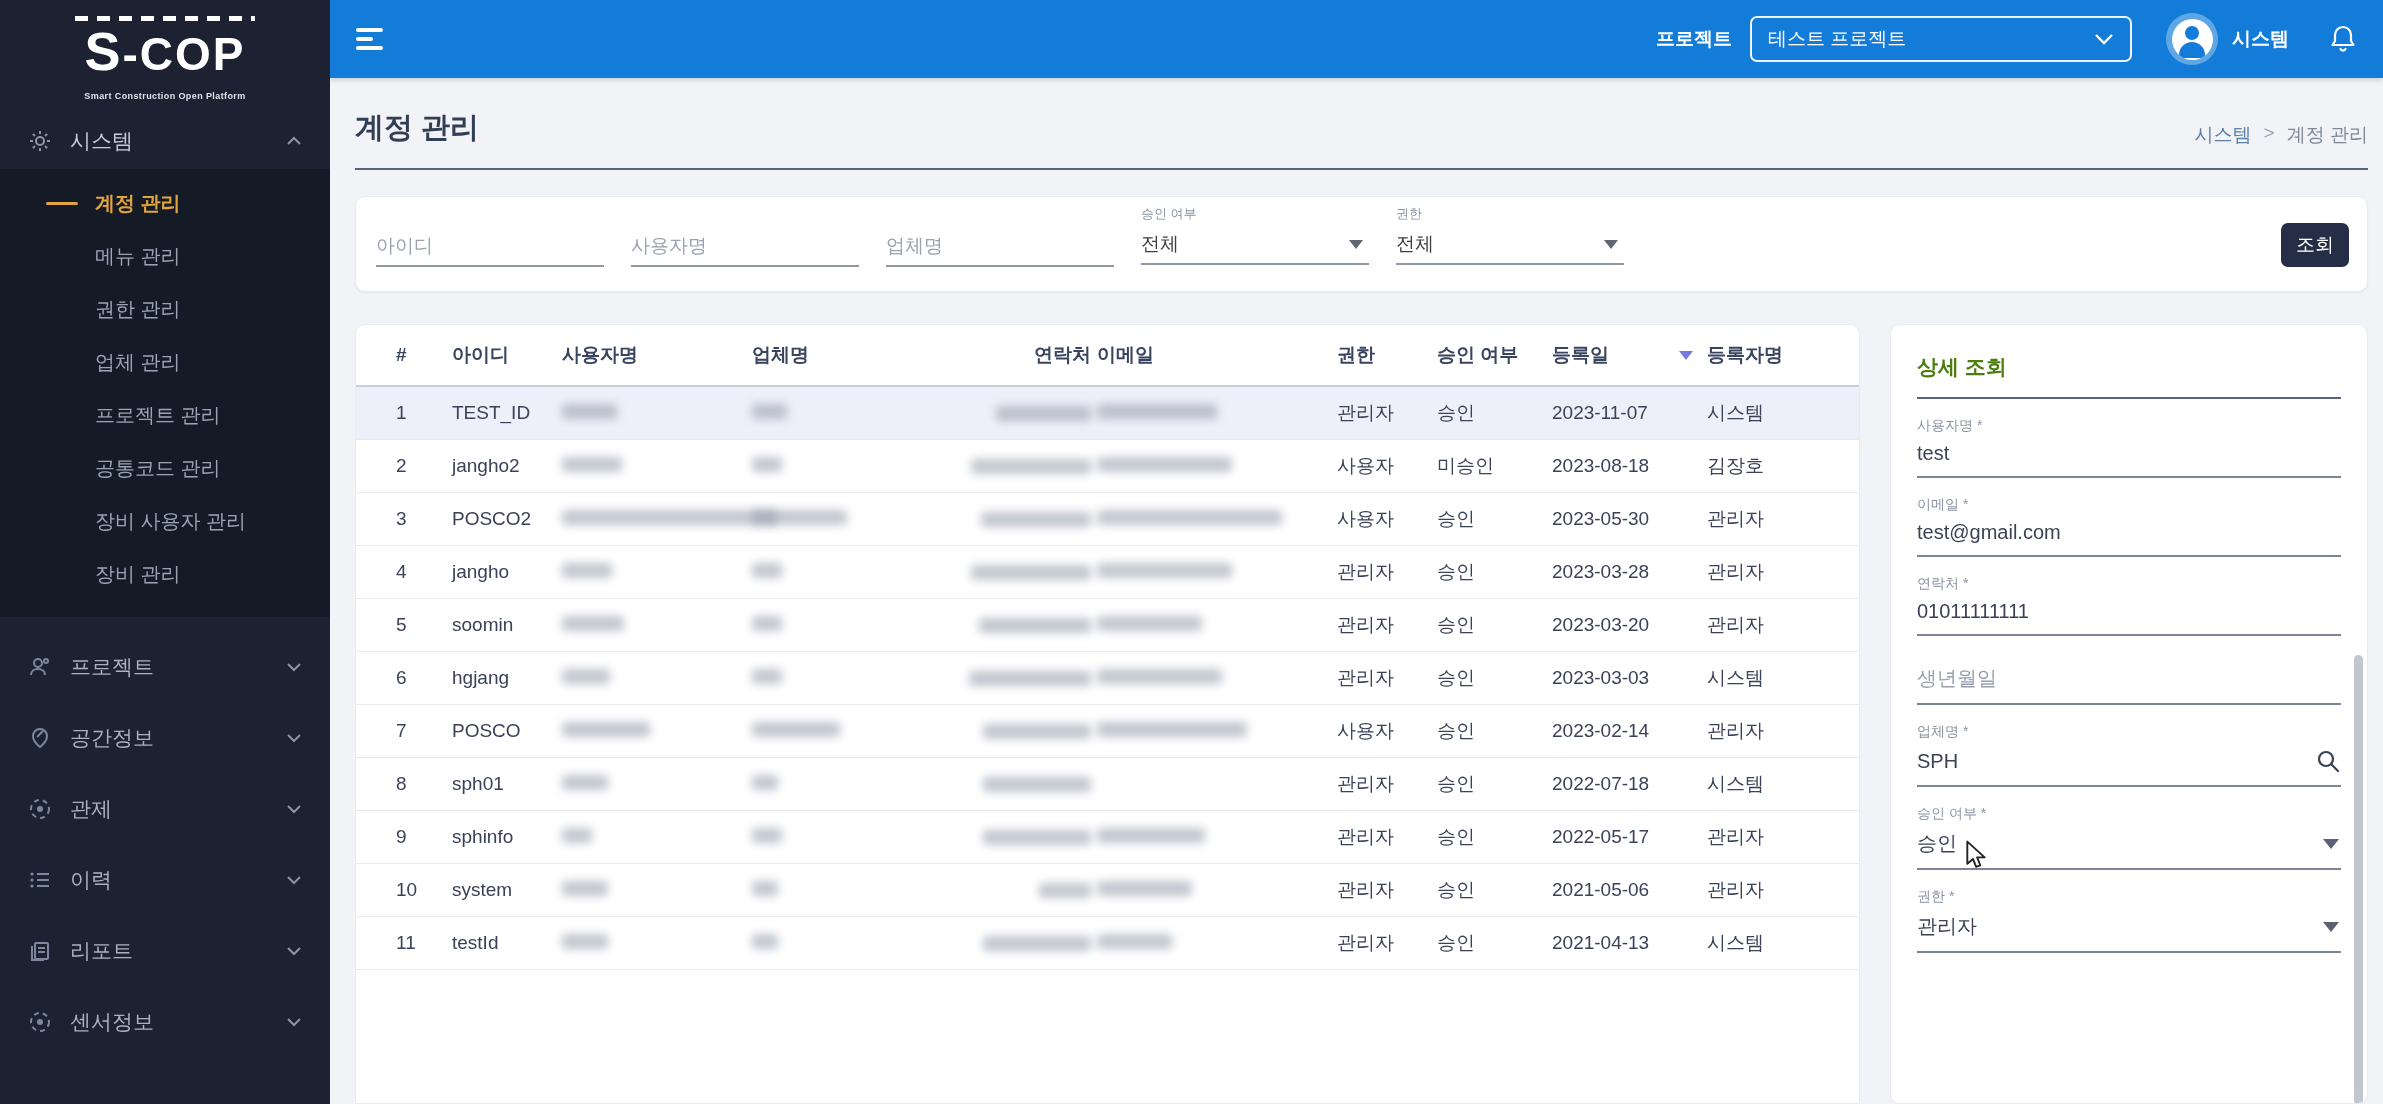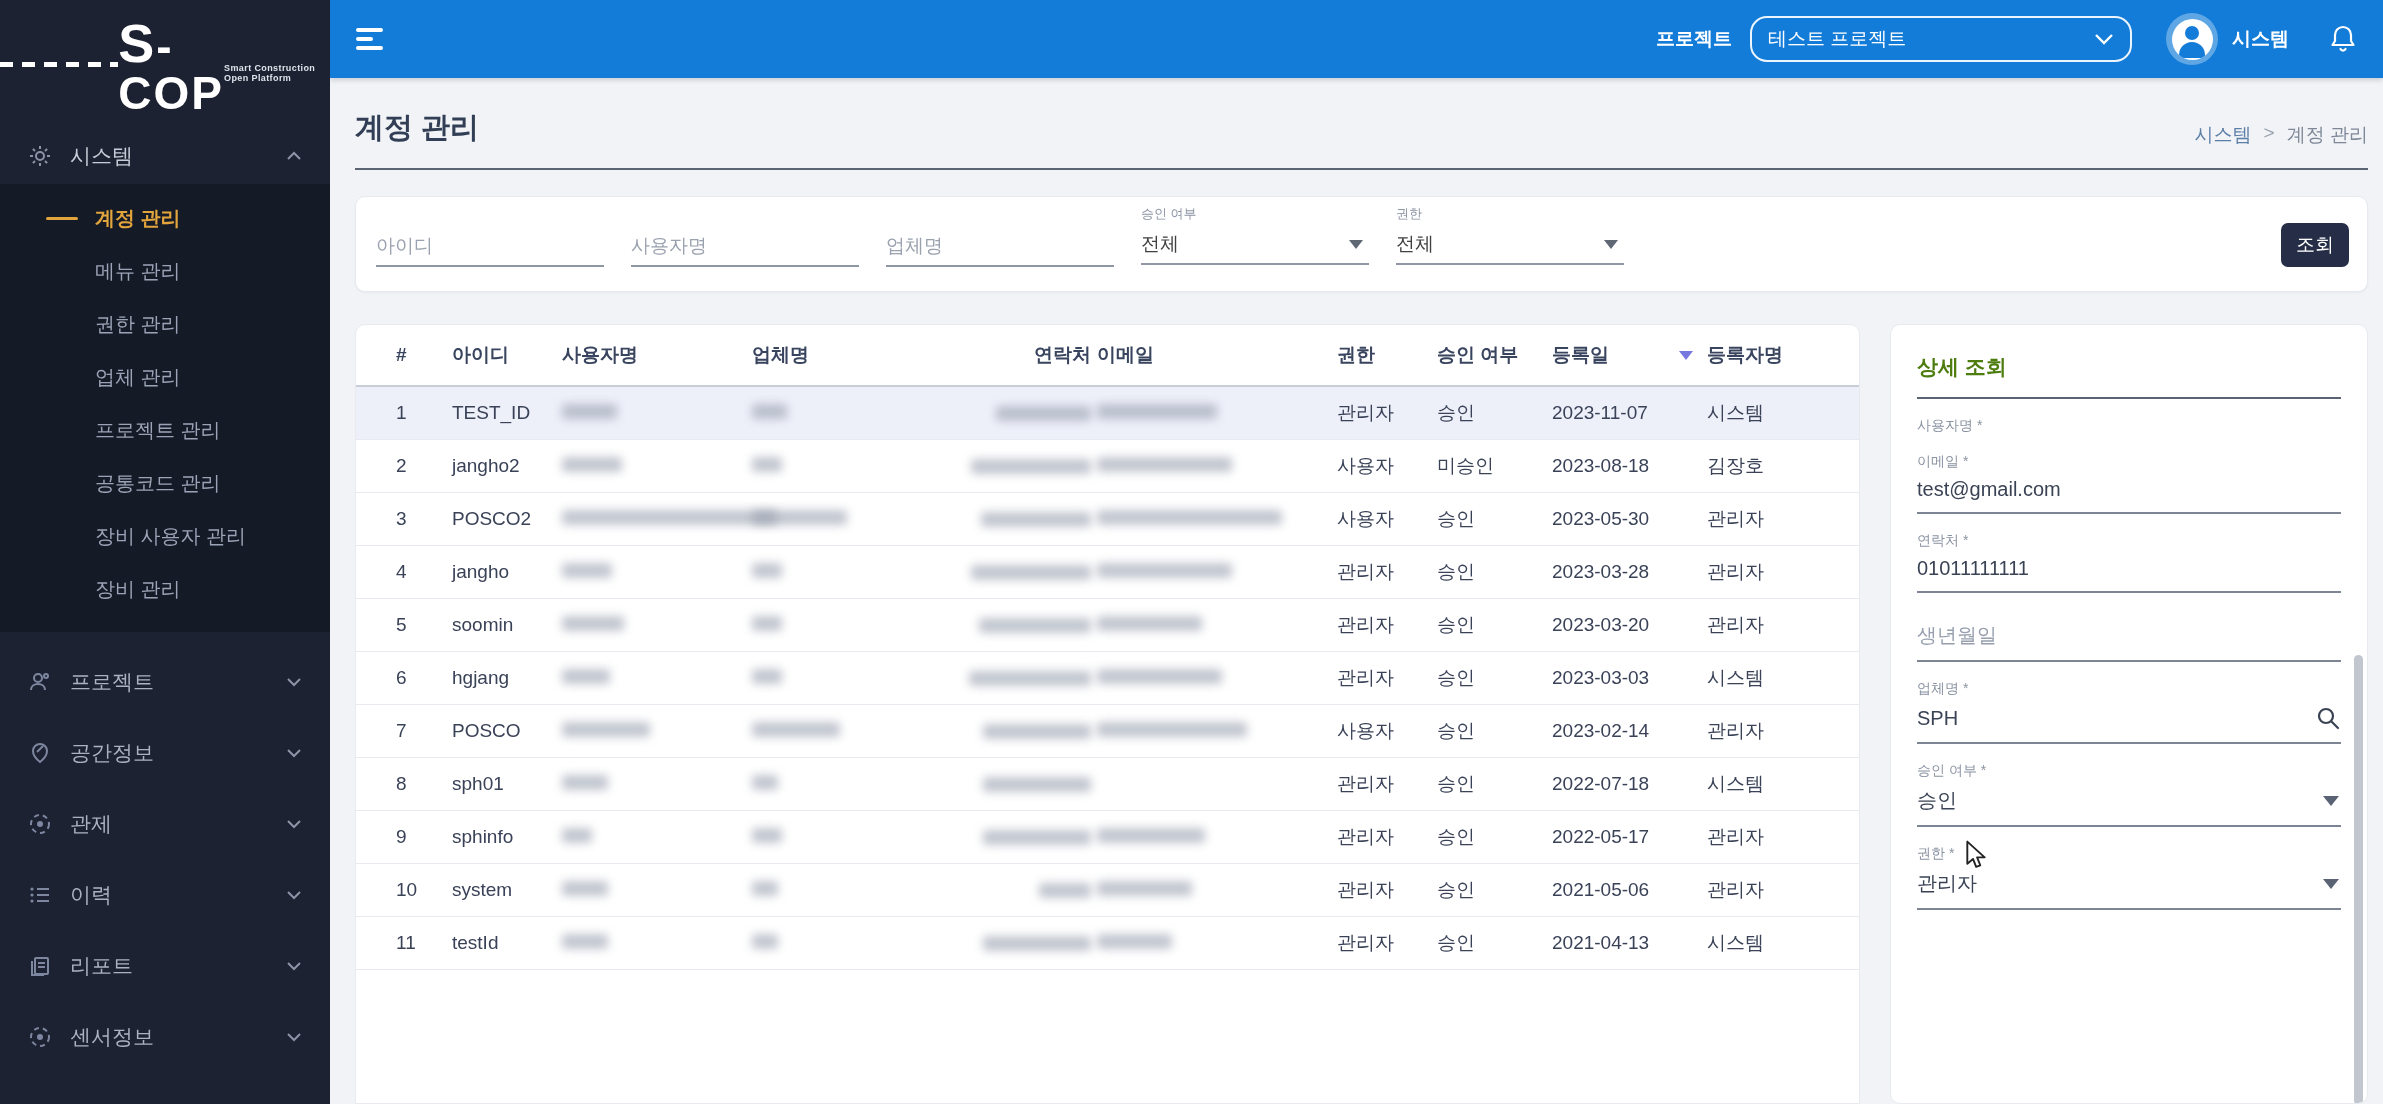--- a/index.html
+++ b/index.html
@@ -2,21 +2,21 @@
 <html><head>
 <meta charset="utf-8">
 <style>
   * { margin:0; padding:0; box-sizing:border-box; }
   html,body { width:2383px; height:1104px; overflow:hidden; background:#F1F3F6;
               font-family:"Liberation Sans","DejaVu Sans",sans-serif; }
   #app { position:relative; width:2383px; height:1104px; }
 
   
   .sidebar { position:absolute; left:0; top:0; width:330px; height:1104px; background:#1C2231; z-index:5; }
-  .logo-wrap { padding:16px 0 12px; display:flex; align-items:center; }
+  .logo-wrap { padding:16px 0 12px; display:flex; flex-direction:column; align-items:center; }
   .logo-dashes { width:180px; height:5px; margin-bottom:3px;
                  background:repeating-linear-gradient(90deg,#fff 0 13px,transparent 13px 22px); }
   .logo-title { color:#fff; font-weight:800; line-height:1; letter-spacing:2px; font-size:46px; }
   .logo-sub { color:#dfe4ec; font-size:9px; margin-top:13px; letter-spacing:.4px; font-weight:700; }
   .nav-item { height:56px; display:flex; align-items:center; padding:0 28px; gap:18px;
               color:#c7ccd8; font-size:21px; cursor:pointer; }
   .nav-item svg { flex:0 0 auto; }
   .chev { margin-left:auto; display:flex; }
   .submenu { background:#151A27; padding:8px 0 16px; }
   .submenu-item { height:53px; line-height:53px; padding-left:95px; font-size:20px; color:#9BA3B6;
@@ -30,21 +30,21 @@
 
   
   .topbar { position:absolute; left:330px; top:0; width:2053px; height:78px; background:#137CD8;
             display:flex; align-items:center; box-shadow:0 2px 5px rgba(10,30,60,.18); z-index:4; }
   .hamburger { margin-left:26px; cursor:pointer; }
   .hamburger .bar { height:4px; background:#fff; border-radius:2px; margin:5px 0; }
   .bar-top,.bar-bot { width:27px; }
   .bar-mid { width:17px; }
   .topbar-right { margin-left:auto; display:flex; align-items:center; padding-right:26px; }
   .project-label { color:#fff; font-size:19px; font-weight:700; margin-right:18px; }
-  .project-select { width:382px; height:46px; border:2px solid rgba(255,255,255,.92); border-radius:17px;
+  .project-select { width:382px; height:46px; border:2px solid rgba(255,255,255,.92); border-radius:7px;
                     display:flex; align-items:center; padding:0 16px; color:#fff; font-size:19px; cursor:pointer; }
   .project-select .sel-chev { margin-left:auto; display:flex; }
   .avatar-ring { width:52px; height:52px; border-radius:50%; background:rgba(255,255,255,.32);
                  display:flex; align-items:center; justify-content:center; margin:0 14px 0 34px; cursor:pointer; }
   .avatar { width:41px; height:41px; border-radius:50%; background:#fff; position:relative; overflow:hidden; }
   .avatar .head { position:absolute; left:50%; top:7px; transform:translateX(-50%); width:14px; height:14px;
                   border-radius:50%; background:#137CD8; }
   .avatar .body { position:absolute; left:50%; top:23px; transform:translateX(-50%); width:26px; height:16px;
                   border-radius:13px 13px 0 0; background:#137CD8; }
   .user-name { color:#fff; font-size:19px; font-weight:700; margin-right:40px; }
@@ -483,20 +483,23 @@
   </div>
 </div>
     </div>
 
     <div class="detail-card">
       <div class="d-title">상세 조회</div>
       <div class="d-rule"></div>
 
       <div class="d-field">
         <div class="d-label">사용자명 *</div>
+        <div class="d-line">
+            <span class="d-value">test</span>
+          </div>
       </div>
       <div class="d-field">
         <div class="d-label">이메일 *</div>
         <div class="d-line">
             <span class="d-value">test@gmail.com</span>
           </div>
       </div>
       <div class="d-field">
         <div class="d-label">연락처 *</div>
         <div class="d-line">

